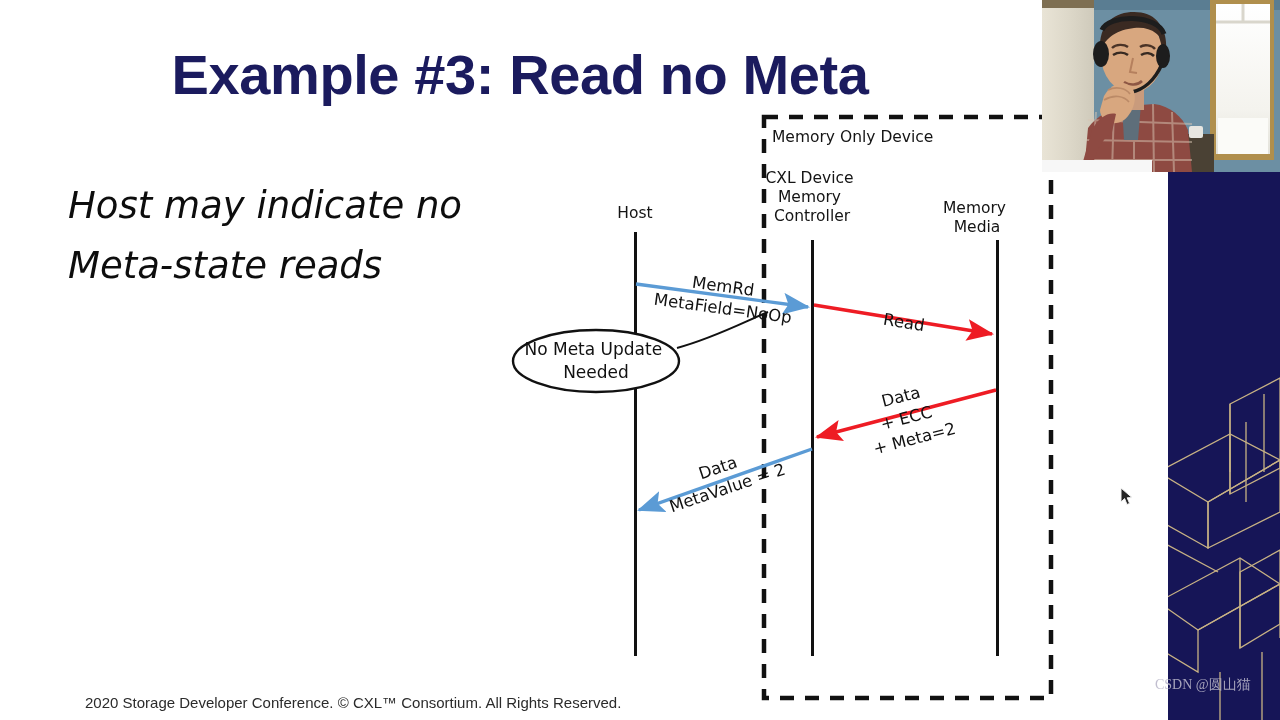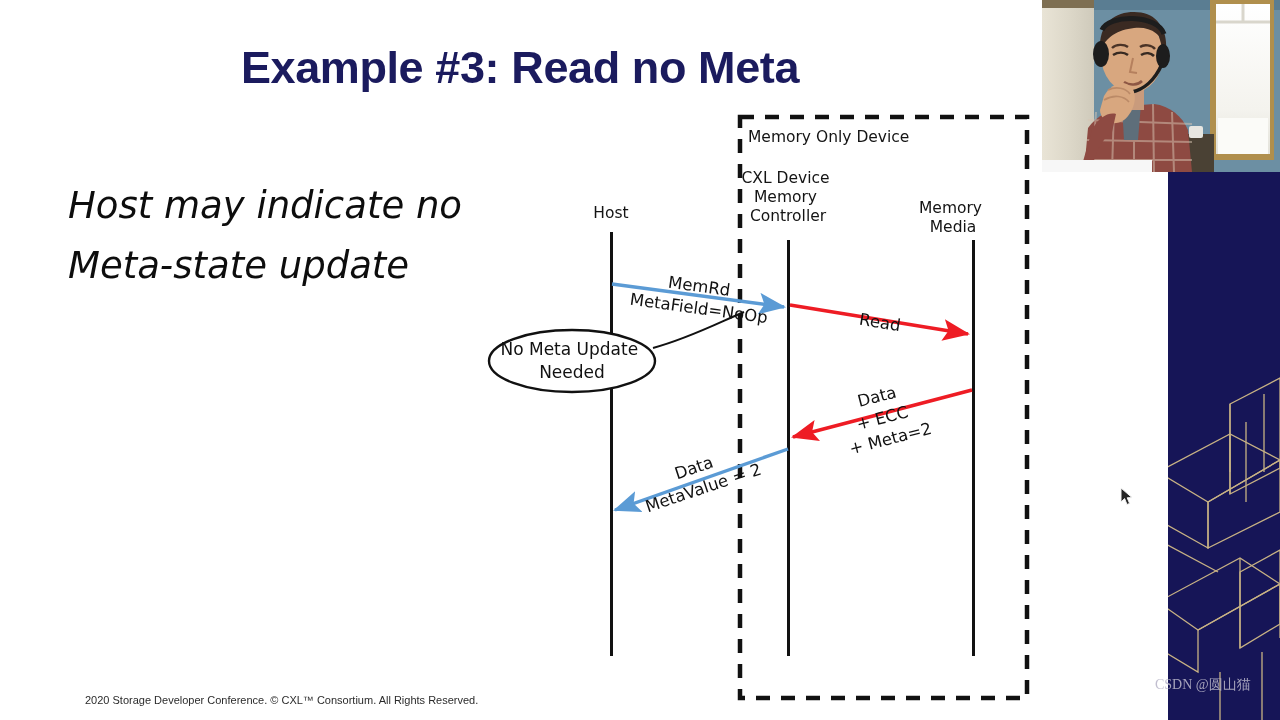--- a/index.html
+++ b/index.html
@@ -10,42 +10,42 @@
     overflow:hidden;
     position:relative;
   }
   .slide{position:absolute;left:0;top:0;width:1280px;height:720px;background:#fff;}
 
   
   .title{
     position:absolute;left:0;top:42px;width:1040px;
     text-align:center;
     font-family:"Liberation Sans", sans-serif;
-    font-size:45px;font-weight:bold;color:#1b1b5e;
+    font-size:56px;font-weight:bold;color:#1b1b5e;
     letter-spacing:-0.4px;
     white-space:nowrap;
   }
 
   
   .bodytext{
     position:absolute;left:68px;top:176px;width:470px;
     font-family:"DejaVu Sans", sans-serif;
     font-size:37px;line-height:60px;color:#0d0d0d;font-weight:400;
   }
   .bodytext div{white-space:nowrap;font-style:italic;}
 
   
-  .diagram{position:absolute;left:0;top:0;width:1040px;height:716px;}
+  .diagram{position:absolute;left:0;top:0;width:1040px;height:716px;padding-left:24px;}
   .diagram svg{display:block;}
 
   
   .footer{
     position:absolute;left:85px;top:694px;
     font-family:"Liberation Sans", sans-serif;
-    font-size:11px;color:#2b2b2b;white-space:nowrap;
+    font-size:15px;color:#2b2b2b;white-space:nowrap;
   }
 
   
   .navy-panel{
     position:absolute;left:1168px;top:172px;width:112px;height:548px;
     background:#161557;overflow:hidden;
   }
   .navy-panel svg{position:absolute;left:0;top:0;}
 
   
@@ -68,21 +68,21 @@
 </style>
 </head>
 <body>
 
 <div class="slide">
 
   <div class="title">Example #3: Read no Meta</div>
 
   <div class="bodytext">
     <div>Host may indicate no</div>
-    <div>Meta-state update</div>
+    <div>Meta-state reads</div>
   </div>
 
   <div class="diagram">
     <svg width="1040" height="720" viewBox="0 0 1040 720" xmlns="http://www.w3.org/2000/svg">
       <defs>
         <marker id="arrow-blue" markerWidth="9" markerHeight="9" refX="7.4" refY="3.2" orient="auto">
           <path d="M0,0 L8,3.2 L0,6.4 L1.6,3.2 z" fill="#5b9bd5"></path>
         </marker>
         <marker id="arrow-red" markerWidth="9" markerHeight="9" refX="7.4" refY="3.2" orient="auto">
           <path d="M0,0 L8,3.2 L0,6.4 L1.6,3.2 z" fill="#ee1c24"></path>

